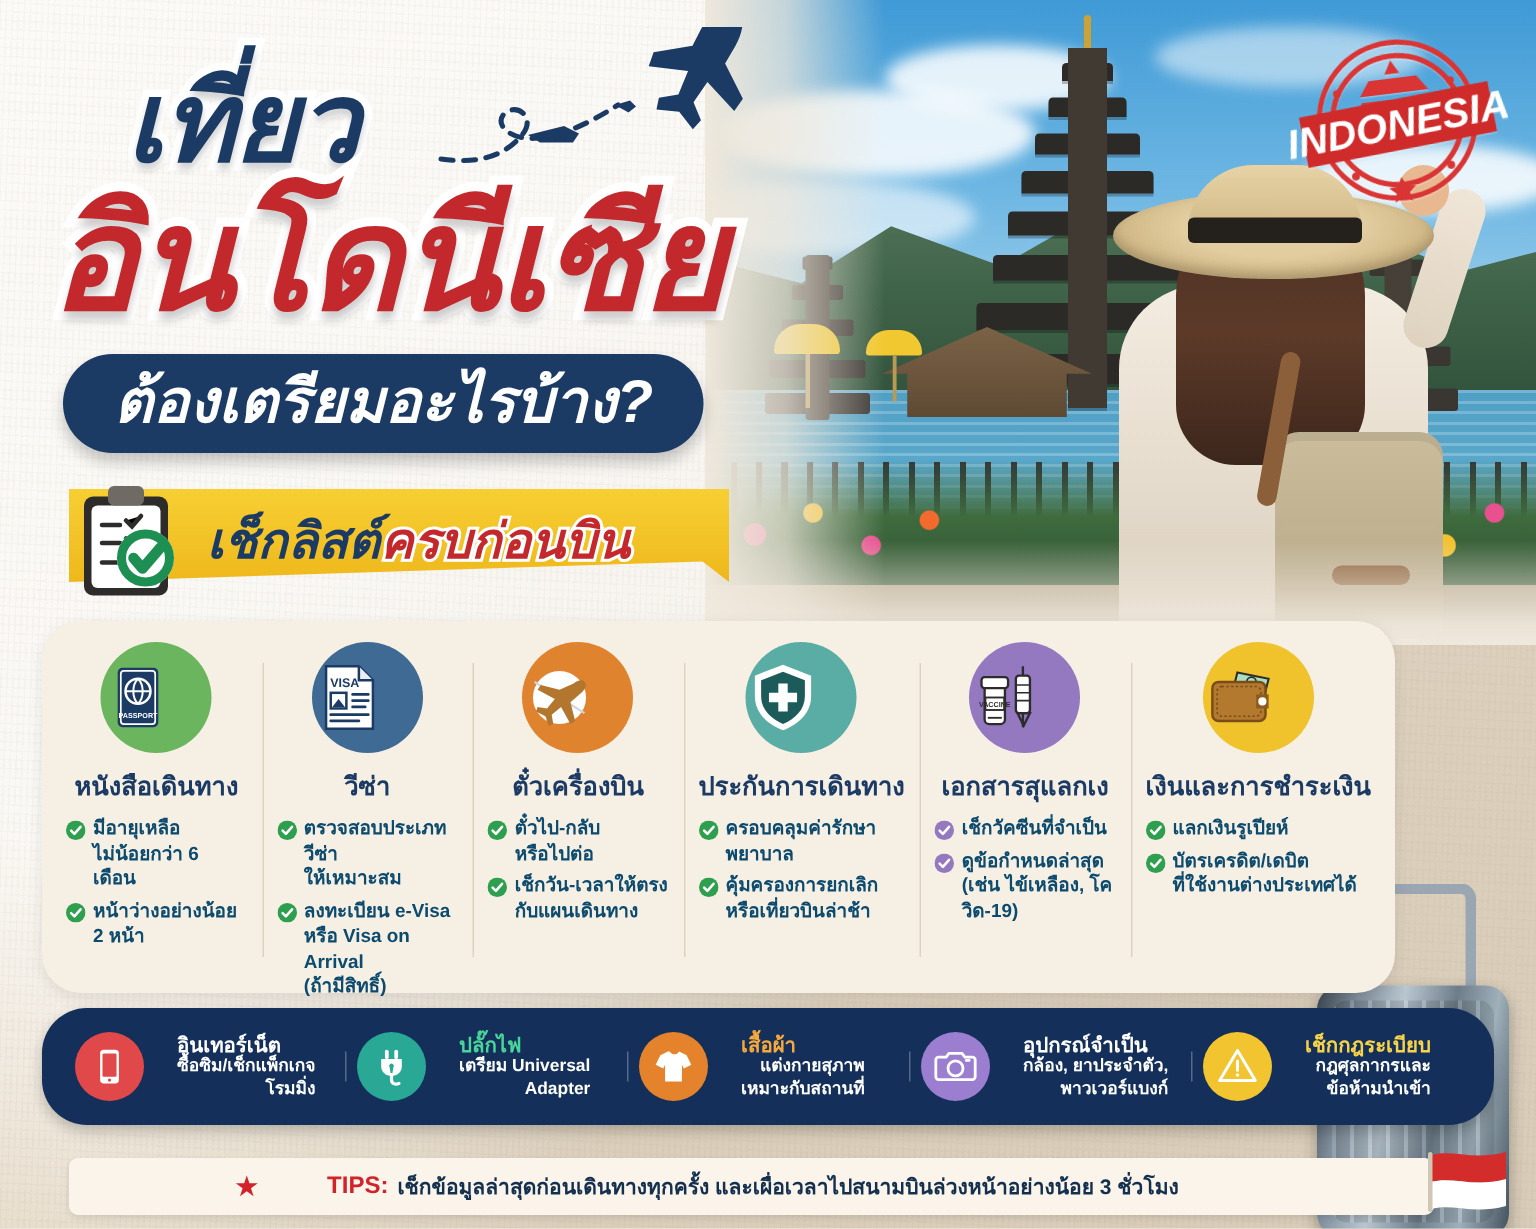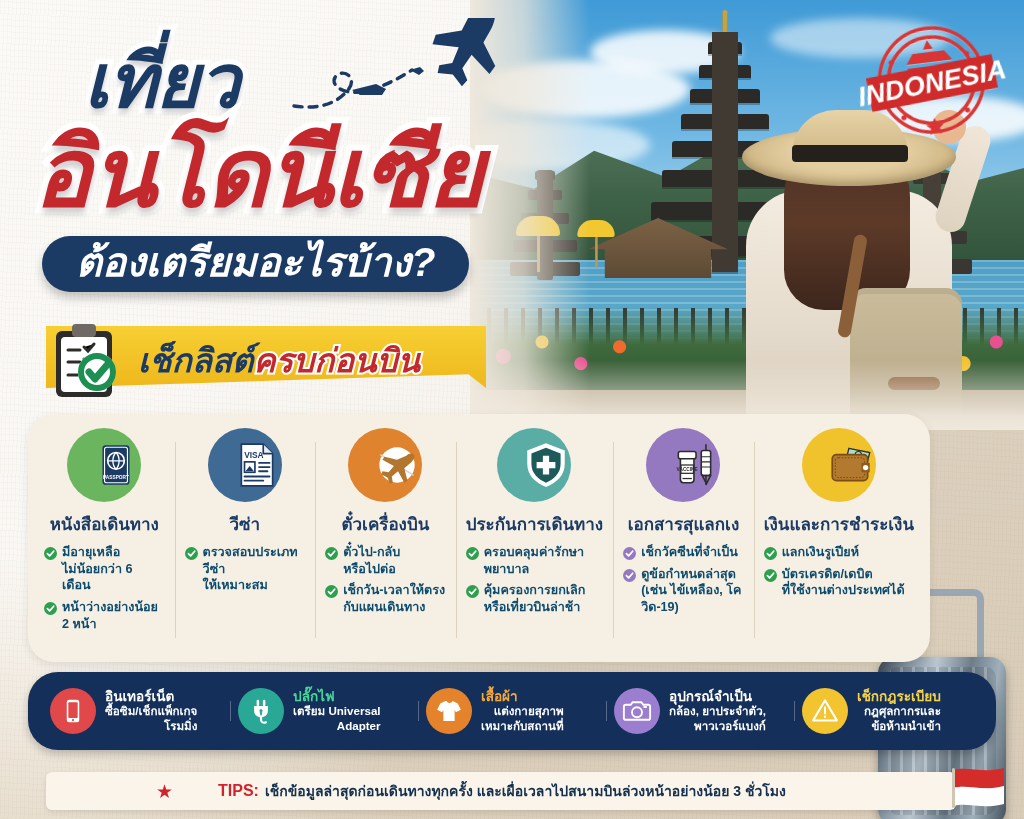--- a/index.html
+++ b/index.html
@@ -143,21 +143,21 @@
     position:absolute; font-weight:bold; font-style:italic; white-space:nowrap;
     letter-spacing:-1px;
   }
   .th1{ left:84px; top:22px; font-size:74px; color:#1b3a64;
     -webkit-text-stroke:10px #ffffff; paint-order:stroke fill;
     text-shadow:0 5px 5px rgba(0,0,0,.18); }
   .th2{ left:34px; top:96px; font-size:96px; color:#c2282c;
     -webkit-text-stroke:12px #ffffff; paint-order:stroke fill;
     text-shadow:0 6px 6px rgba(0,0,0,.2); }
 
-  .pill{ position:absolute; left:42px; top:236px; height:56px; padding:0 34px 4px 34px;
+  .pill{ position:absolute; left:42px; top:236px; height:66px; padding:0 34px 4px 34px;
     background:#1b3a64; border-radius:40px; display:flex; align-items:center;
     box-shadow:0 6px 10px rgba(0,0,0,.22); }
   .pill span{ color:#fff; font-size:40px; font-weight:bold; font-style:italic; white-space:nowrap; }
 
   .ribbon{ position:absolute; left:46px; top:326px; width:440px; height:62px;
     background:linear-gradient(180deg,#f7cf33,#eeb81c);
     clip-path:polygon(0 0, 100% 0, 100% 100%, 96% 78%, 0 100%);
     box-shadow:0 5px 8px rgba(0,0,0,.18); }
   .ribbon-txt{ position:absolute; left:138px; top:334px; font-size:33px; font-weight:bold;
     font-style:italic; white-space:nowrap; }
@@ -169,35 +169,35 @@
   .doodle{ position:absolute; left:292px; top:18px; width:230px; height:115px; }
 
   
   .panel{ position:absolute; left:28px; top:414px; width:902px; height:248px;
     background:#f6f0e4; border-radius:26px; box-shadow:0 3px 10px rgba(0,0,0,.09); }
   .cols{ display:flex; height:100%; padding:14px 6px 10px 6px; }
   .col{ flex:1; position:relative; padding:0 10px; }
   .col + .col:before{ content:""; position:absolute; left:0; top:14px; bottom:14px; width:1px;
     background:#ddd2bd; }
   .circ{ width:74px; height:74px; border-radius:50%; margin:0 auto 8px auto;
-    display:flex; align-items:center; justify-content:flex-end; }
+    display:flex; align-items:center; justify-content:flex-start; }
   .circ svg{ display:block; }
   .ctitle{ text-align:center; font-size:17px; font-weight:bold; color:#1b3a64; margin-bottom:7px;
     white-space:nowrap; }
   .bul{ display:flex; gap:5px; margin-bottom:5px; align-items:flex-start; }
   .tick{ flex:0 0 auto; width:13px; height:13px; border-radius:50%; margin-top:3px;
     display:flex; align-items:center; justify-content:center; }
   .tick svg{ display:block; }
   .btxt{ font-size:12.6px; line-height:1.33; color:#0c4a6e; font-weight:bold; }
 
   
   .navbar{ position:absolute; left:28px; top:672px; width:968px; height:78px;
     background:#14305a; border-radius:30px; display:flex; align-items:center;
     box-shadow:0 4px 9px rgba(0,0,0,.22); padding:0 14px; }
-  .nitem{ flex:1; display:flex; align-items:center; gap:9px; padding:0 8px; position:relative; }
+  .nitem{ flex:1; display:flex; align-items:center; gap:22px; padding:0 8px; position:relative; }
   .nitem + .nitem:before{ content:""; position:absolute; left:0; top:13px; bottom:13px; width:1px;
     background:rgba(255,255,255,.28); }
   .ncirc{ flex:0 0 auto; width:46px; height:46px; border-radius:50%;
     display:flex; align-items:center; justify-content:center; }
   .ntxt{ min-width:0; }
   .nttl{ font-size:13.6px; font-weight:bold; line-height:1.15; white-space:nowrap; }
   .nsub{ font-size:11.6px; color:#ffffff; line-height:1.25; font-weight:bold;text-align:right; }
 
   
   .tips{ position:absolute; left:46px; top:772px; width:910px; height:38px;
@@ -411,20 +411,29 @@
           <div class="ctitle">วีซ่า</div>
           <div class="bul">
             <span class="tick">
               <svg width="13" height="13" viewBox="0 0 13 13">
                 <circle cx="6.5" cy="6.5" r="6.5" fill="#2e9e4f"></circle>
                 <path d="M3.4 6.7 L5.6 8.9 L9.7 4.2" fill="none" stroke="#ffffff" stroke-width="1.7" stroke-linecap="round" stroke-linejoin="round"></path>
               </svg>
             </span>
             <span class="btxt">ตรวจสอบประเภทวีซ่า<br>ให้เหมาะสม</span>
           </div>
+          <div class="bul">
+            <span class="tick">
+              <svg width="13" height="13" viewBox="0 0 13 13">
+                <circle cx="6.5" cy="6.5" r="6.5" fill="#2e9e4f"></circle>
+                <path d="M3.4 6.7 L5.6 8.9 L9.7 4.2" fill="none" stroke="#ffffff" stroke-width="1.7" stroke-linecap="round" stroke-linejoin="round"></path>
+              </svg>
+            </span>
+            <span class="btxt">ลงทะเบียน e-Visa<br>หรือ Visa on Arrival<br>(ถ้ามีสิทธิ์)</span>
+          </div>
         </div>
         <div class="col">
           <div class="circ" style="background: rgb(224, 131, 47);">
             <svg width="50" height="50" viewBox="0 0 48 48">
               <circle cx="24" cy="24" r="17" fill="#ffffff"></circle>
               <g stroke="#cfd5d8" stroke-width="1.4">
                 <path d="M8 14 L40 34"></path>
               </g>
               <path d="M33 15c2-2 6-3 7-1 2 2 0 5-2 7l-7 6 3 12-3 2-6-11-6 5 1 6-3 1-2-6-6-3 1-3 6 1 5-6-11-6 2-3 12 3z" fill="#b2762e"></path>
             </svg>

